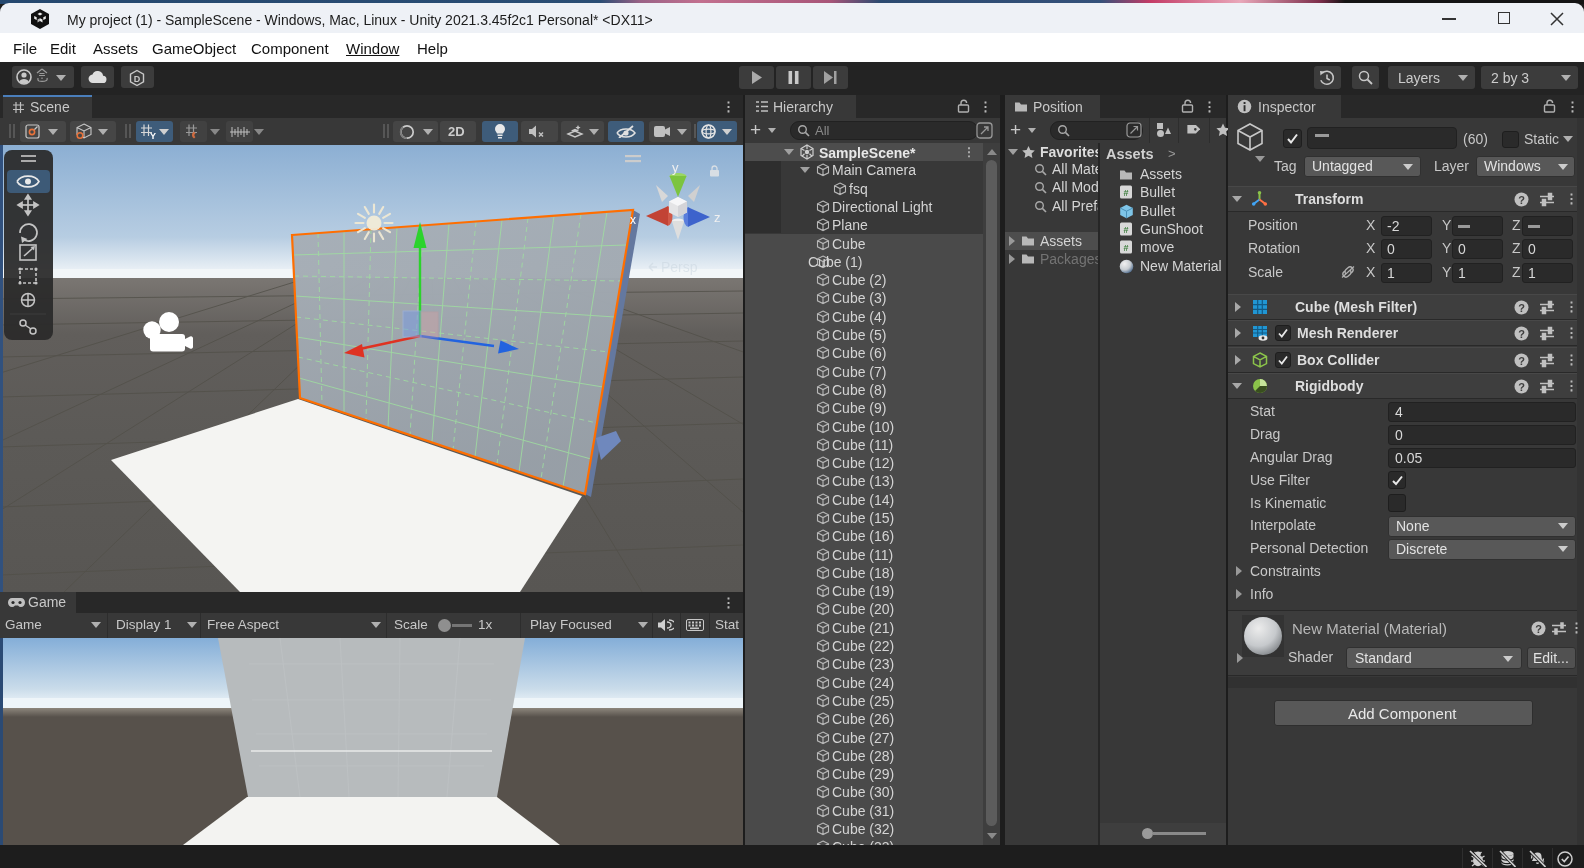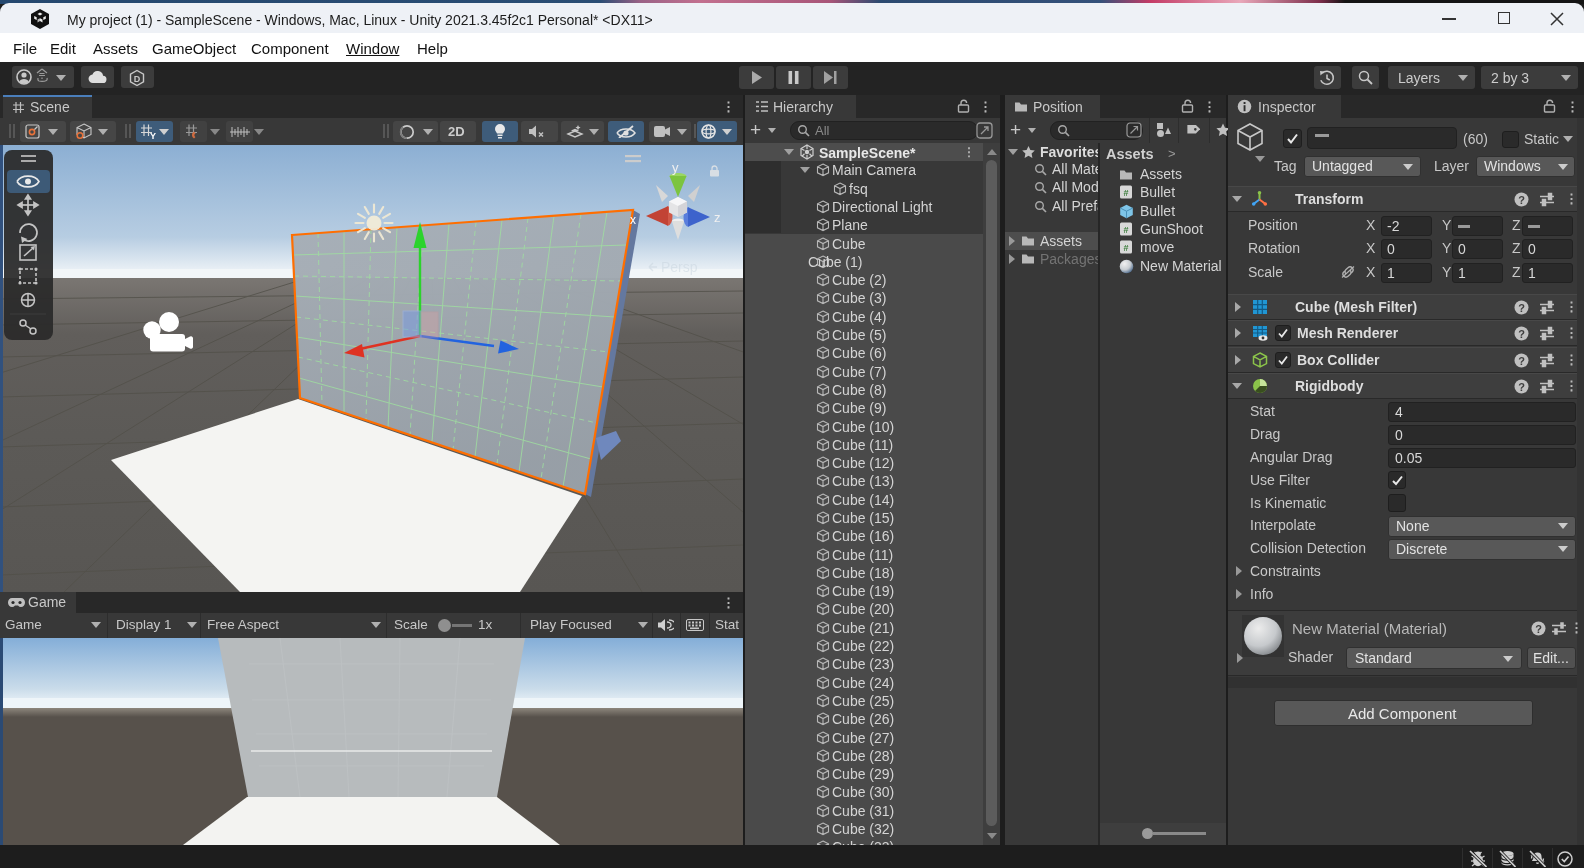--- a/index.html
+++ b/index.html
@@ -976,21 +976,21 @@
 <div class="abs" style="left:1388px;top:471px;width:18px;height:18px;background:#2a2a2a;border:1px solid #1e1e1e;border-radius:3px;"></div>
 <svg class="abs" style="left:1391px;top:474px" width="13" height="13">
     <path d="M2,7 L5,10 L11,2.5" stroke="#e8e8e8" stroke-width="2" fill="none"></path>
   </svg>
 <div class="abs txt" style="left:1250px;top:495px;">Is Kinematic</div>
 <div class="abs" style="left:1388px;top:494px;width:18px;height:18px;background:#2a2a2a;border:1px solid #1e1e1e;border-radius:3px;"></div>
 <div class="abs txt" style="left:1250px;top:517px;">Interpolate</div>
 <div class="abs drop" style="left:1388px;top:516px;width:188px;height:21px;"></div>
 <div class="abs" style="left:1396px;top:518px;font-size:14px;color:#e2e2e2;">None</div>
 <div class="abs arrow dn" style="left:1558px;top:523px;border-top-color:#ccc;"></div>
-<div class="abs txt" style="left:1250px;top:540px;">Collision Detection</div>
+<div class="abs txt" style="left:1250px;top:540px;">Personal Detection</div>
 <div class="abs drop" style="left:1388px;top:539px;width:188px;height:21px;"></div>
 <div class="abs" style="left:1396px;top:541px;font-size:14px;color:#e2e2e2;">Discrete</div>
 <div class="abs arrow dn" style="left:1558px;top:546px;border-top-color:#ccc;"></div>
 <div class="abs arrow rt" style="left:1236px;top:566px;border-left-color:#999;"></div>
 <div class="abs txt" style="left:1250px;top:563px;">Constraints</div>
 <div class="abs arrow rt" style="left:1236px;top:589px;border-left-color:#999;"></div>
 <div class="abs txt" style="left:1250px;top:586px;">Info</div>
 <div class="abs" style="left:1228px;top:610px;width:349px;height:66px;background:#3c3c3c;border-top:1px solid #292929;border-bottom:1px solid #292929;"></div>
 <svg class="abs" style="left:1242px;top:615px" width="42" height="42">
     <defs>

